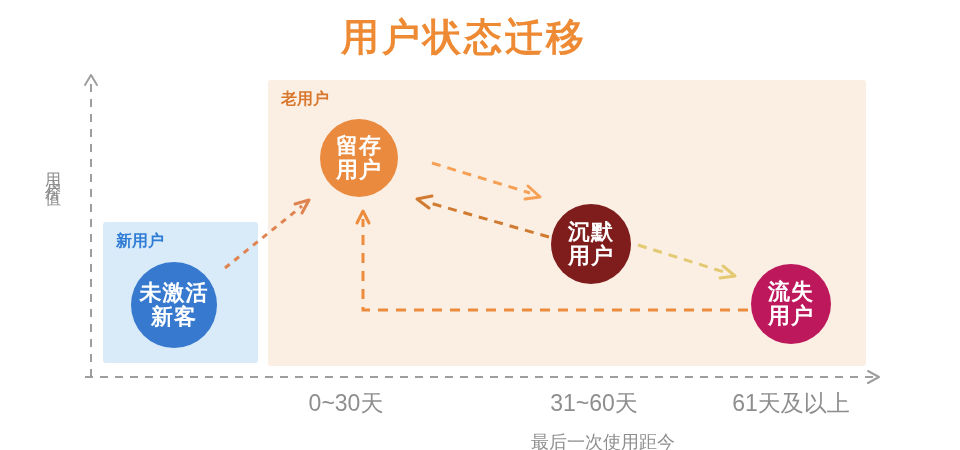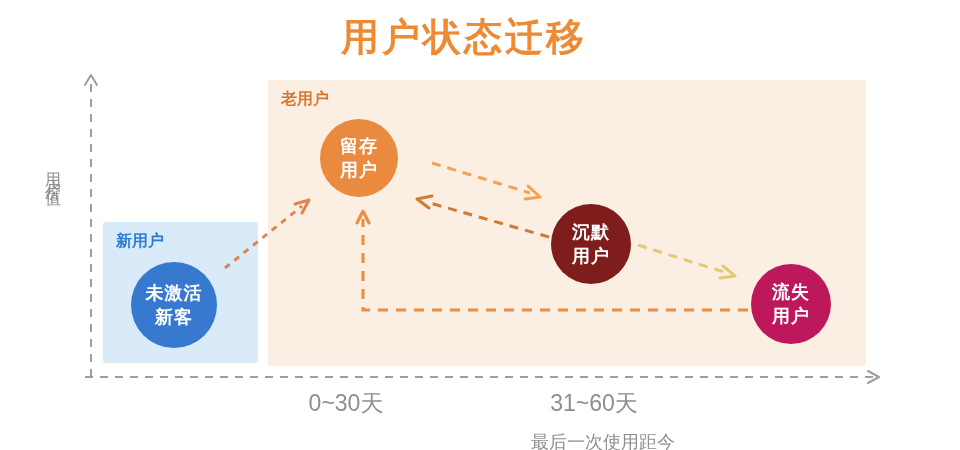--- a/index.html
+++ b/index.html
@@ -16,21 +16,21 @@
     font-size:16px; color:#8E8E8E; letter-spacing:6px;
   }
   .group-box { position:absolute; border-radius:3px; }
   .box-new { left:103px; top:222px; width:155px; height:141px; background:#D9EBF8; }
   .box-old { left:268px; top:80px;  width:598px; height:286px; background:#FBEFE3; }
   .group-label { position:absolute; left:13px; top:9px; font-size:16px; font-weight:bold; }
   .label-new { color:#2E7CD5; }
   .label-old { color:#D9772E; }
   .node {
     position:absolute; border-radius:50%; display:flex; align-items:center;
-    justify-content:center; color:#ffffff; font-weight:bold; font-size:18px;
+    justify-content:center; color:#ffffff; font-weight:bold; font-size:22px;
     line-height:24px; text-align:center; white-space:pre-line; letter-spacing:1px;
   }
   .node-inactive { left:131px; top:262px; width:86px; height:86px; background:#3679CE; }
   .node-retained { left:320px; top:119px; width:78px; height:78px; background:#EA8A3E; }
   .node-silent   { left:551px; top:204px; width:80px; height:80px; background:#7f1d1d; }
   .node-churned  { left:751px; top:264px; width:80px; height:80px; background:#be185d; }
   .tick { position:absolute; top:388px; transform:translateX(-50%); font-size:23px; color:#8E8E8E; }
   .tick-1 { left:346px; }
   .tick-2 { left:594px; }
   .tick-3 { left:791px; }
@@ -95,15 +95,16 @@
 新客</div>
   <div class="node node-retained">留存
 用户</div>
   <div class="node node-silent">沉默
 用户</div>
   <div class="node node-churned">流失
 用户</div>
 
   <div class="tick tick-1">0~30天</div>
   <div class="tick tick-2">31~60天</div>
+  <div class="tick tick-3">61天及以上</div>
   <div class="xlabel">最后一次使用距今</div>
 
 </div>
 
 </body></html>

